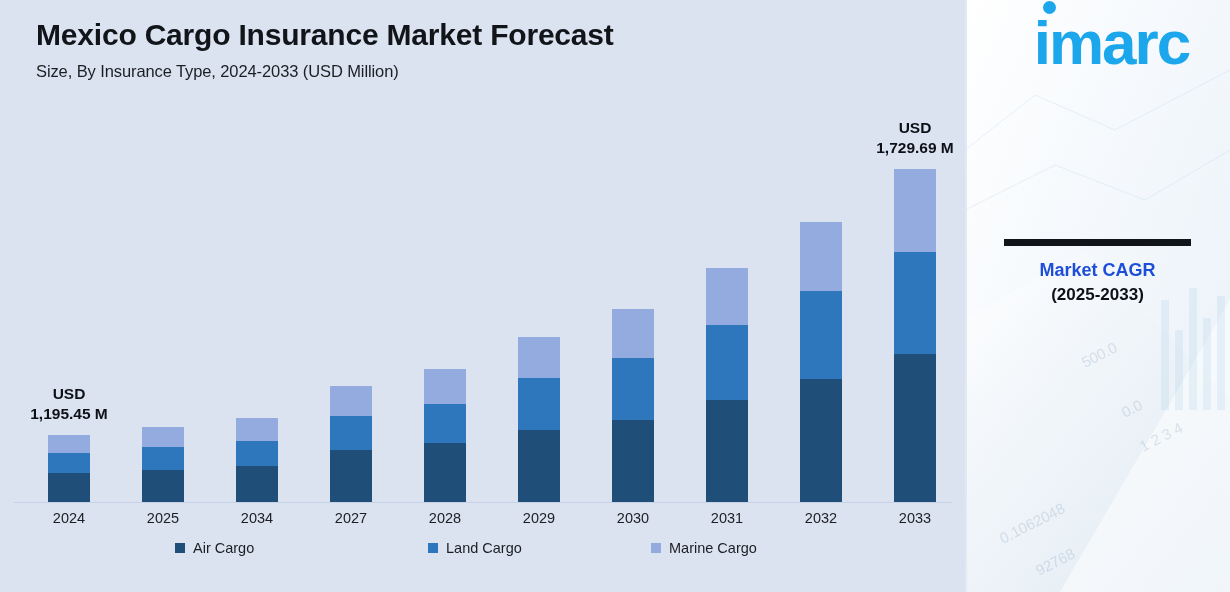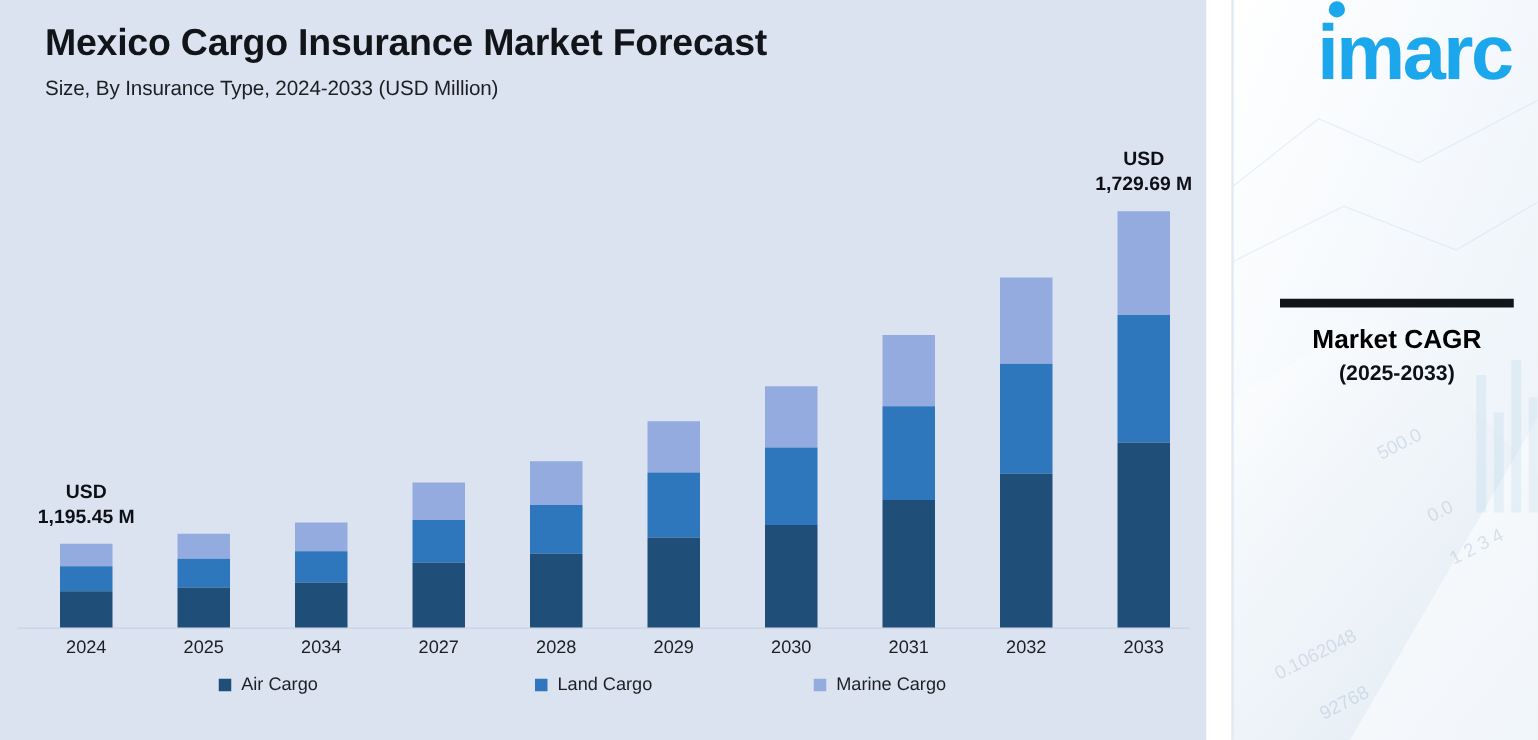--- a/index.html
+++ b/index.html
@@ -7,21 +7,20 @@
   html, body {
     width: 1230px; height: 592px;
     font-family: "Liberation Sans", sans-serif;
     background: #ffffff;
     overflow: hidden;
   }
   #root {
     position: relative;
     width: 1230px; height: 592px;
     display: flex;
-    gap: 20px;
   }
 
   
   #chart-panel {
     position: relative;
     width: 965px; height: 592px;
     background: #dce3f0;
     flex: 0 0 965px;
   }
   #header { position: absolute; left: 36px; top: 18px; width: 900px; }
@@ -112,21 +111,21 @@
   }
 
   #cagr-block {
     position: absolute; left: 0; top: 228px; width: 265px; text-align: center;
   }
   #cagr-value { font-size: 34px; font-weight: bold; color: #0d1117; letter-spacing: -0.5px; }
   #cagr-rule {
     width: 187px; height: 7px; background: #111418;
     margin: 11px auto 11px auto;
   }
-  #cagr-label { font-size: 21px; font-weight: bold; color: #000000; line-height: 1.45; }
+  #cagr-label { font-size: 18px; font-weight: bold; color: #1d4ed8; line-height: 1.45; }
   #cagr-period { font-size: 17px; font-weight: bold; color: #0d1117; line-height: 1.45; }
 
   #copyright-block {
     position: absolute; left: 0; bottom: 18px; width: 265px; text-align: center;
     line-height: 1.5;
   }
   #copyright-line1 { font-size: 11.5px; color: #1b1f24; }
   #copyright-line2 { font-size: 12px; color: #1b1f24; }
 </style>
 </head>

